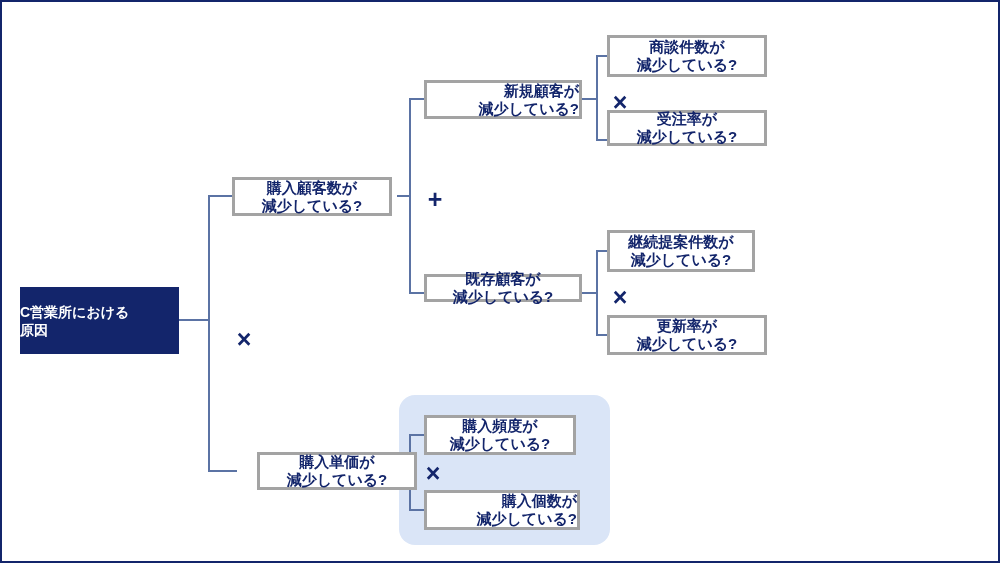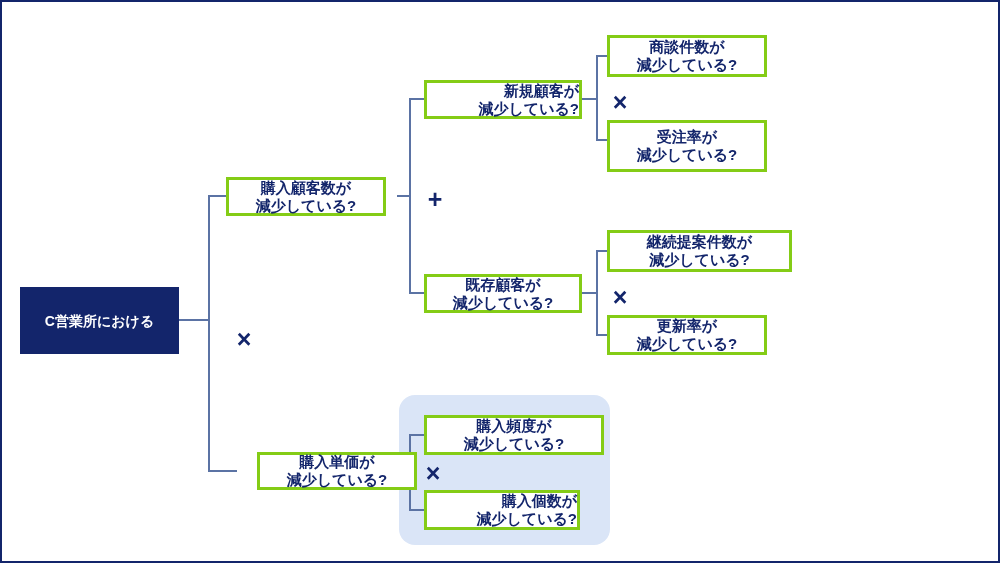--- a/index.html
+++ b/index.html
@@ -17,65 +17,65 @@
     left:397px;top:393px;width:211px;height:150px;
     background:#DAE5F7;
     border-radius:16px;
     z-index:0;
   }
   .ln{position:absolute;background:#5B73A4;z-index:1;}
   .node{
     position:absolute;
     box-sizing:border-box;
     background:#ffffff;
-    border:3px solid #84cc16;
+    border:3px solid #a3a3a3;
     color:#13256B;
     font-weight:700;
     font-size:15px;
     line-height:18px;
     text-align:center;
     display:flex;
     flex-direction:column;
     justify-content:center;
     z-index:2;
   }
   .root{
     position:absolute;
     left:18px;top:285px;width:159px;height:67px;
     box-sizing:border-box;
     background:#13256B;
     color:#ffffff;
     font-weight:700;
     font-size:14px;
     line-height:18px;
-    text-align:center;
+    text-align:left;
     display:flex;
     flex-direction:column;
     justify-content:center;
     z-index:2;
   }
   .op{
     position:absolute;
     color:#13256B;
     font-size:25px;
     font-weight:700;
     transform:translate(-50%,-50%);
     z-index:2;
     line-height:1;
   }
   
-  #n1{left:224px;top:175px;width:160px;height:39px;}
+  #n1{left:230px;top:175px;width:160px;height:39px;}
   #n2{left:235px;top:450px;width:160px;height:38px;margin-left:20px;}
   #n3{left:422px;top:78px;width:158px;height:39px;text-align:right;}
-  #n4{left:422px;top:272px;width:158px;height:39px;}
+  #n4{left:422px;top:272px;width:158px;height:28px;}
   #n5{left:605px;top:33px;width:160px;height:42px;}
-  #n6{left:605px;top:118px;width:160px;height:52px;}
-  #n7{left:605px;top:228px;width:185px;height:42px;}
+  #n6{left:605px;top:108px;width:160px;height:36px;}
+  #n7{left:605px;top:228px;width:148px;height:42px;}
   #n8{left:605px;top:313px;width:160px;height:40px;}
-  #n9{left:422px;top:413px;width:180px;height:40px;}
+  #n9{left:422px;top:413px;width:152px;height:40px;}
   #n10{left:422px;top:488px;width:156px;height:40px;align-items:flex-end;}
   
   #op1{left:242px;top:337px;}
   #op2{left:433px;top:197px;}
   #op3{left:618px;top:100px;}
   #op4{left:618px;top:295px;}
   #op5{left:431px;top:471px;}
 </style>
 </head>
 <body>
@@ -104,20 +104,21 @@
   <div class="ln" style="left:596px;top:248px;width:9px;height:2px;"></div>
   <div class="ln" style="left:596px;top:332px;width:9px;height:2px;"></div>
 
   <div class="ln" style="left:395px;top:468px;width:14px;height:2px;"></div>
   <div class="ln" style="left:407px;top:432px;width:2px;height:77px;"></div>
   <div class="ln" style="left:409px;top:432px;width:13px;height:2px;"></div>
   <div class="ln" style="left:409px;top:507px;width:13px;height:2px;"></div>
 
   <div class="root">
     <div>C営業所における</div>
+    <div>原因</div>
   </div>
 
   <div class="node" id="n1">
     <div>購入顧客数が</div>
     <div>減少している?</div>
   </div>
   <div class="node" id="n2">
     <div>購入単価が</div>
     <div>減少している?</div>
   </div>

